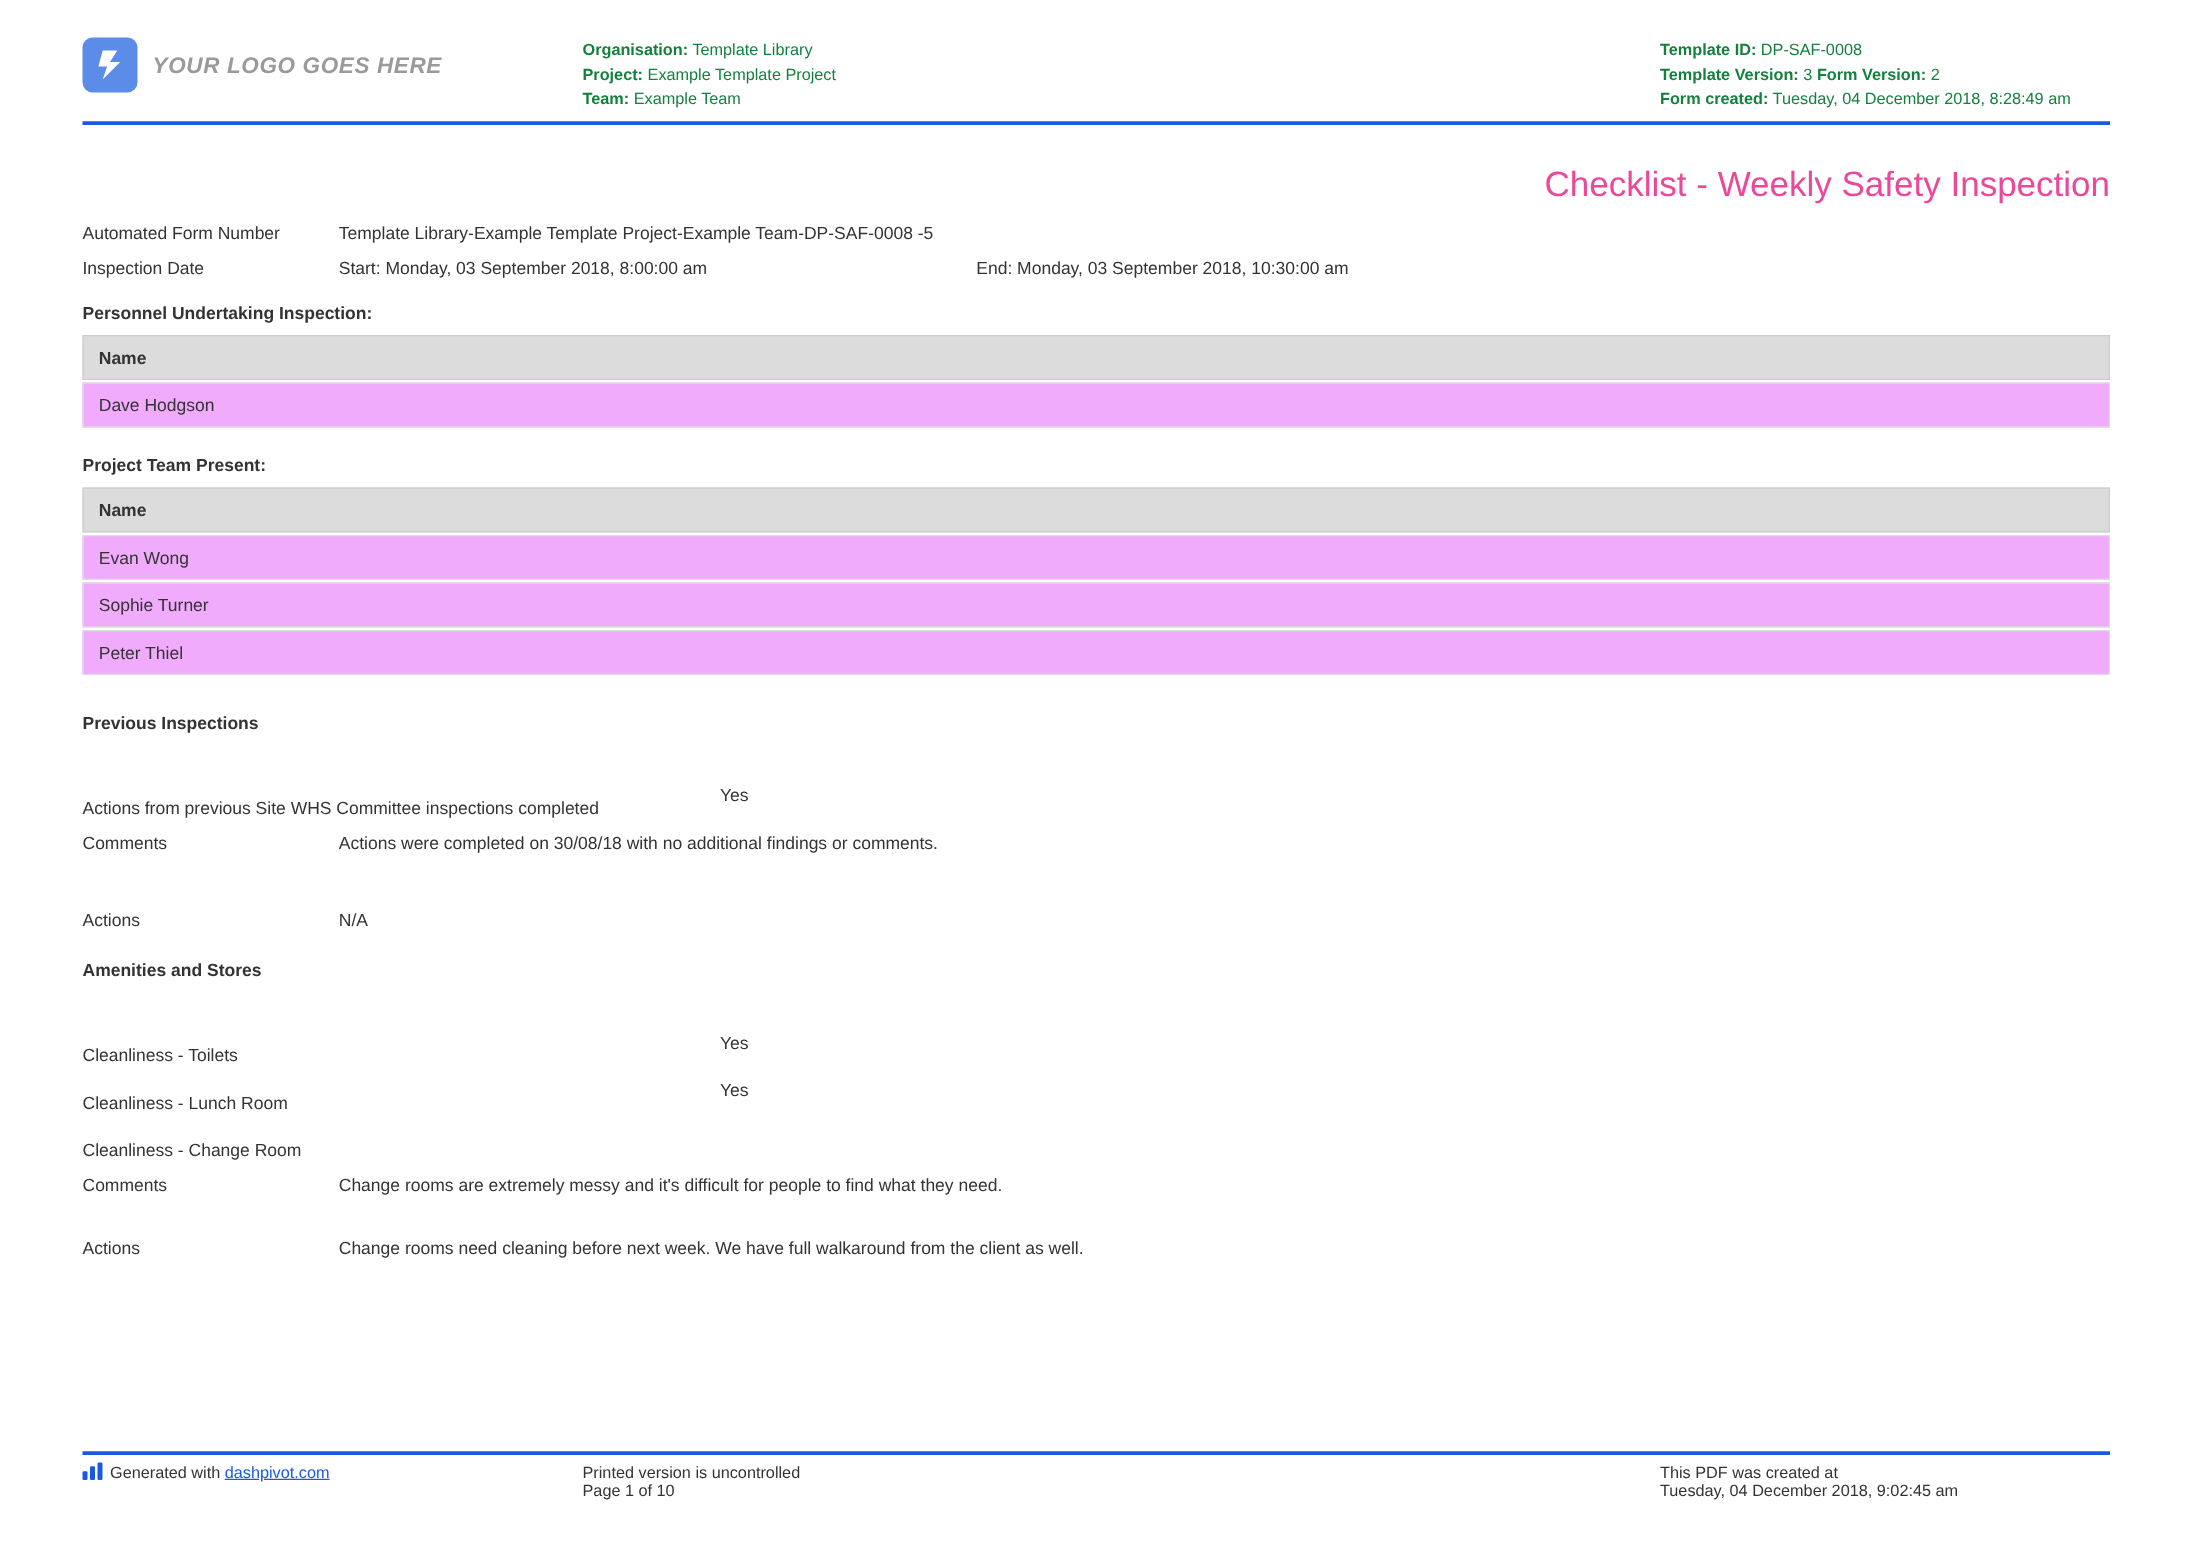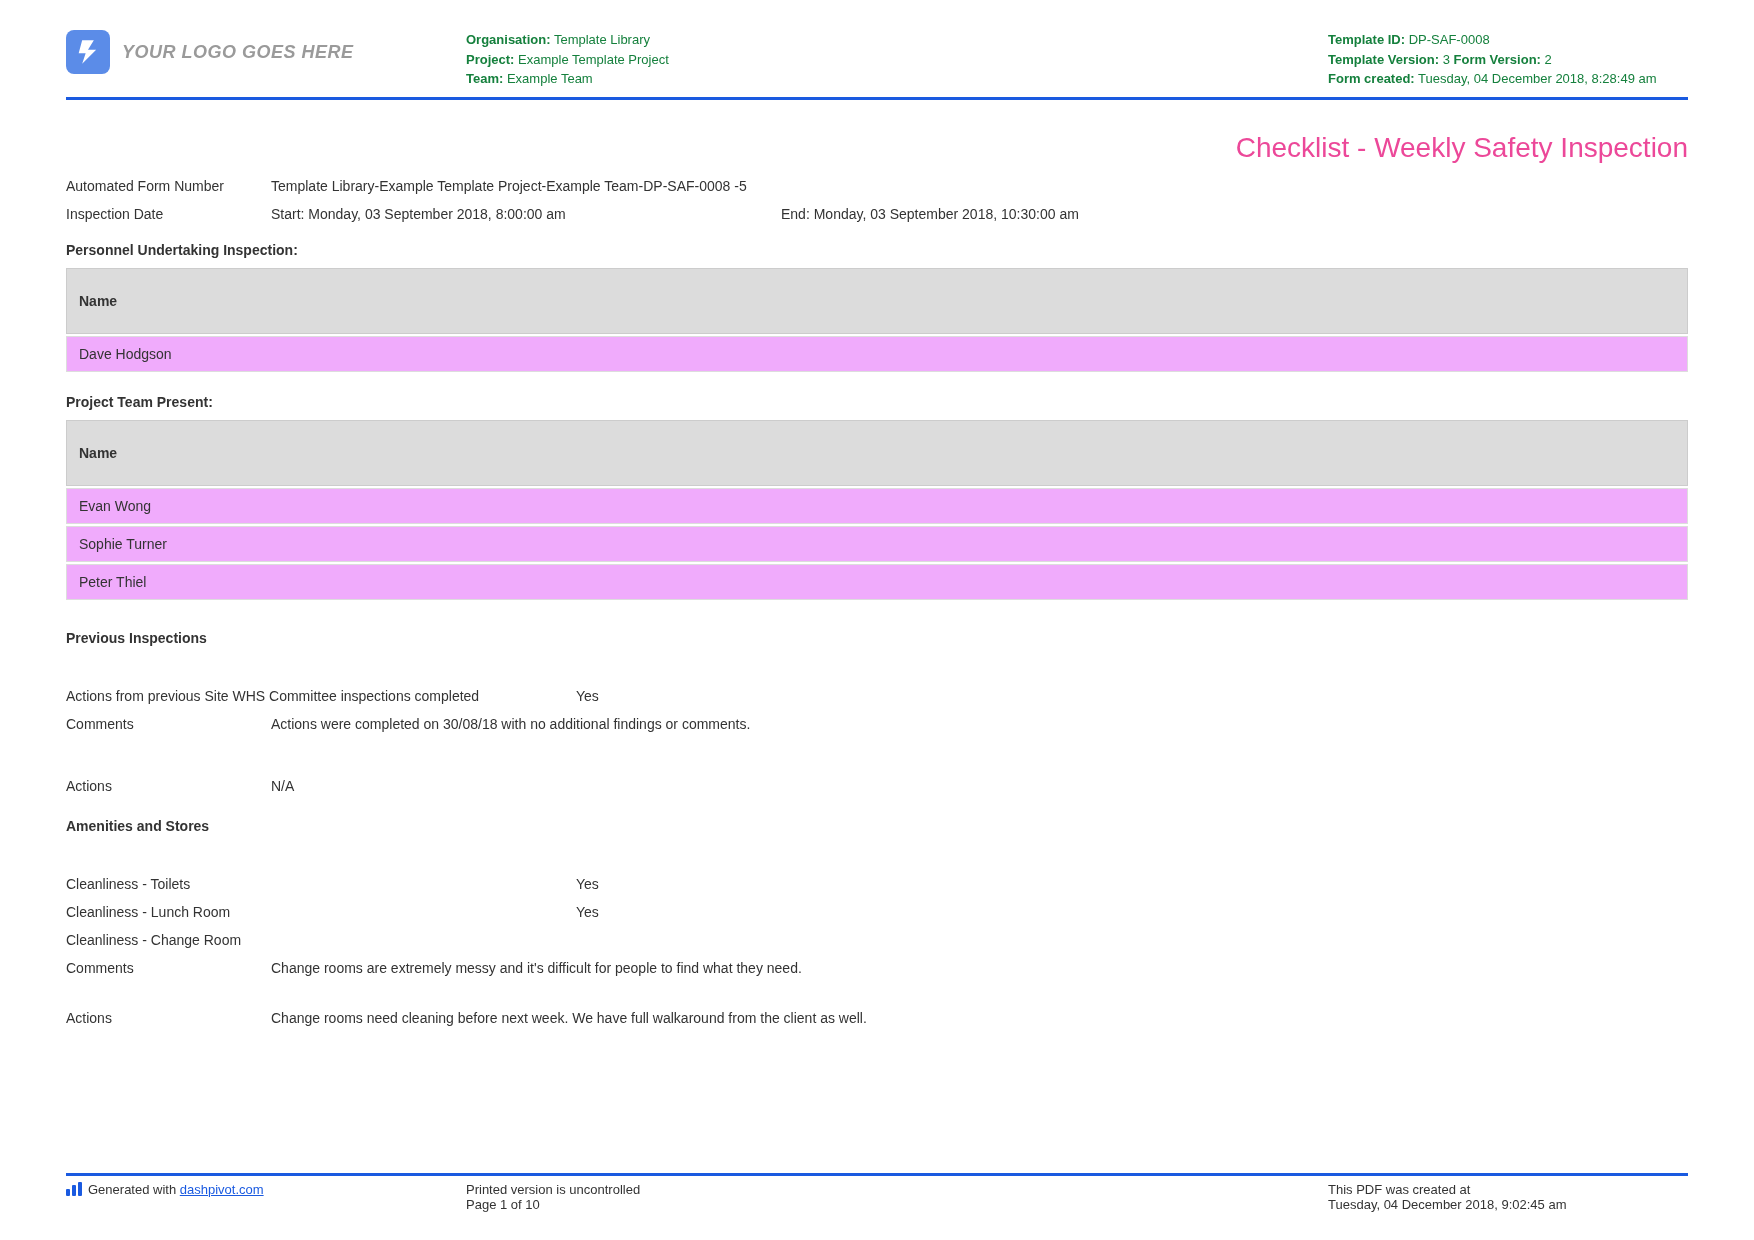--- a/index.html
+++ b/index.html
@@ -80,45 +80,45 @@
     margin-bottom: 8px;
   }
   table.simple {
     width: 100%;
     border-collapse: separate;
     border-spacing: 0 2px;
   }
   table.simple th {
     text-align: left;
     background: #dcdcdc;
-    padding: 24px 12px;
+    padding: 9px 12px;
     font-weight: 700;
     font-size: 14px;
     border: 1px solid #ccc;
   }
   table.simple td {
     background: #f0abfc;
     border: 1px solid #ddd;
     padding: 9px 12px;
     font-size: 14px;
   }
 
   .kv-row {
     display: flex;
     margin-bottom: 12px;
     font-size: 14px;
   }
-  .kv-label { width: 510px; flex-shrink: 0; }
+  .kv-label { width: 510px; flex-shrink: 0; margin-top: 10px; }
   .kv-val { flex: 1; }
 
   .footer {
     position: absolute;
     left: 66px;
     right: 66px;
-    bottom: 28px;
+    bottom: 40px;
     border-top: 3px solid #1a5ae0;
     padding-top: 6px;
     display: flex;
     font-size: 13px;
     color: #333;
   }
   .footer-left {
     flex: 0 0 400px;
     display: flex;
     align-items: flex-start;

